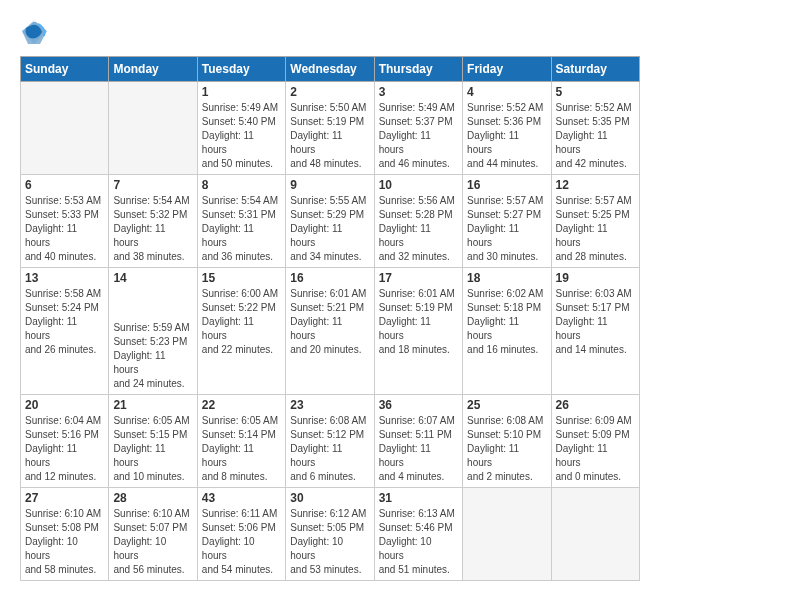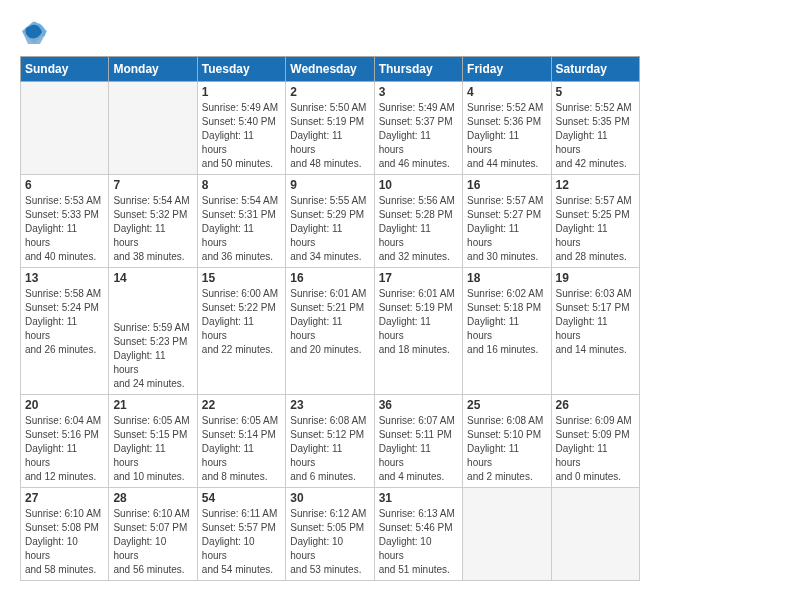--- a/index.html
+++ b/index.html
@@ -327,23 +327,23 @@
 and 58 minutes.</div>
           </td>
           <td>
             <span class="day-num">28</span>
             <div class="day-info" style="white-space: pre-line;">Sunrise: 6:10 AM
 Sunset: 5:07 PM
 Daylight: 10 hours
 and 56 minutes.</div>
           </td>
           <td>
-            <span class="day-num">54</span>
+            <span class="day-num">43</span>
             <div class="day-info" style="white-space: pre-line;">Sunrise: 6:11 AM
-Sunset: 5:57 PM
+Sunset: 5:06 PM
 Daylight: 10 hours
 and 54 minutes.</div>
           </td>
           <td>
             <span class="day-num">30</span>
             <div class="day-info" style="white-space: pre-line;">Sunrise: 6:12 AM
 Sunset: 5:05 PM
 Daylight: 10 hours
 and 53 minutes.</div>
           </td>

